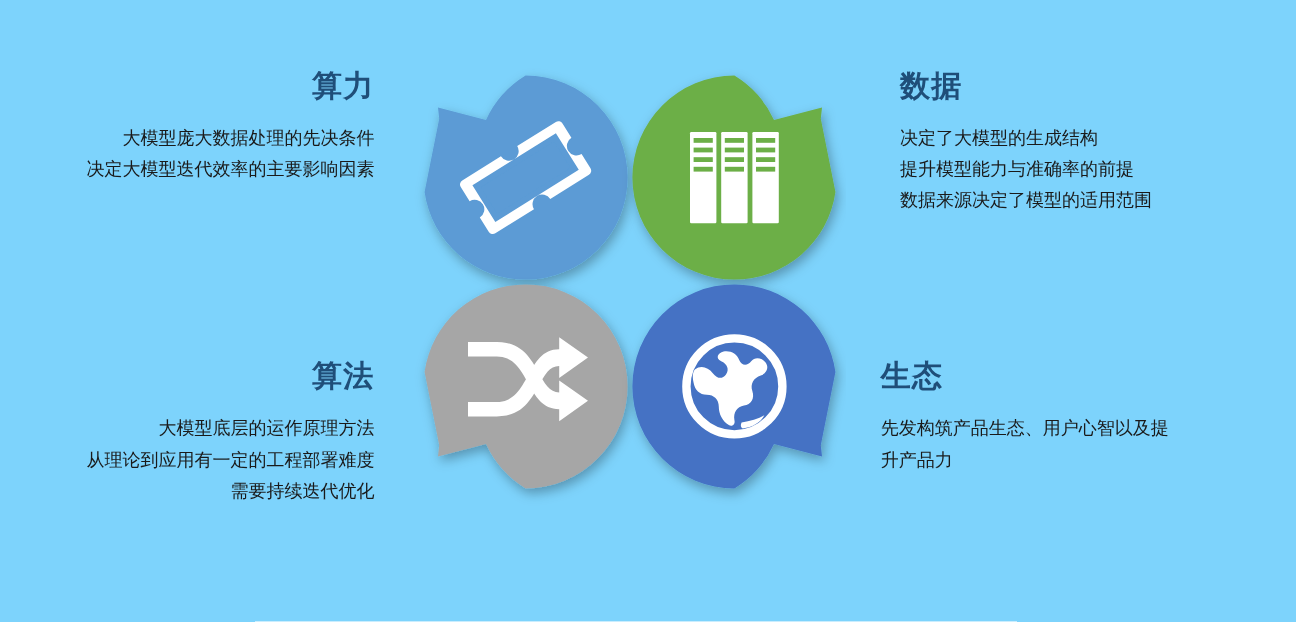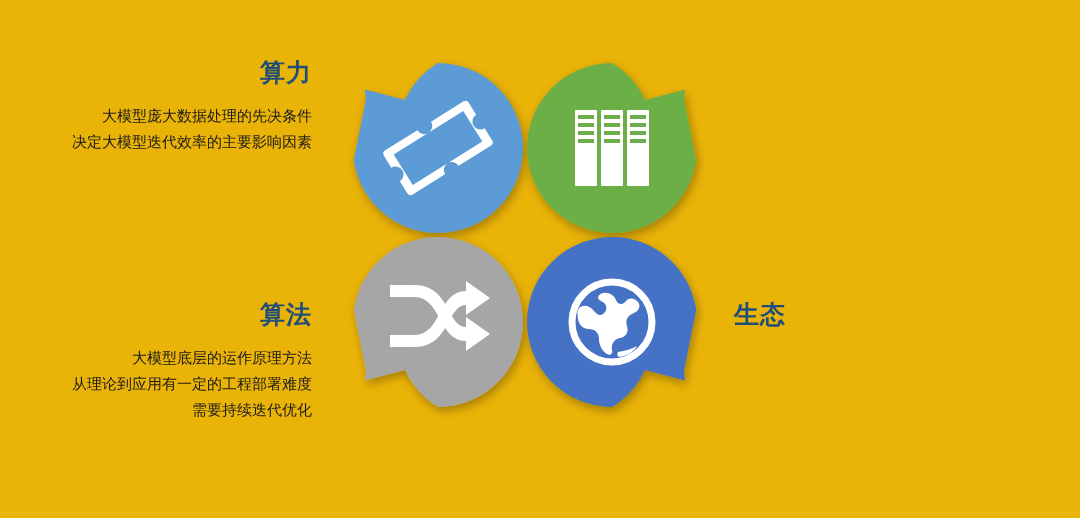--- a/index.html
+++ b/index.html
@@ -9,21 +9,21 @@
     background: #ffffff;
   }
   body {
     font-family: "Liberation Sans", "DejaVu Sans", sans-serif;
   }
 
   .canvas {
     position: relative;
     width: 1080px;
     height: 518px;
-    background: #eab308;
+    background: #7dd3fc;
     overflow: hidden;
   }
 
   
   .block {
     position: absolute;
     width: 330px;
   }
   .block .heading {
     color: #1F4E79;
@@ -78,23 +78,35 @@
 
   <div class="block align-right" id="block-algorithm">
     <h2 class="heading">算法</h2>
     <ul class="lines">
       <li>大模型底层的运作原理方法</li>
       <li>从理论到应用有一定的工程部署难度</li>
       <li>需要持续迭代优化</li>
     </ul>
   </div>
 
+  <div class="block align-left" id="block-data">
+    <h2 class="heading">数据</h2>
+    <ul class="lines">
+      <li>决定了大模型的生成结构</li>
+      <li>提升模型能力与准确率的前提</li>
+      <li>数据来源决定了模型的适用范围</li>
+    </ul>
+  </div>
 
   <div class="block align-left" id="block-ecology">
     <h2 class="heading">生态</h2>
+    <ul class="lines">
+      <li>先发构筑产品生态、用户心智以及提</li>
+      <li>升产品力</li>
+    </ul>
   </div>
 
   <div id="diagram">
     <svg viewBox="0 0 360 410" xmlns="http://www.w3.org/2000/svg">
       <defs>
         <filter id="bubbleShadow" x="-30%" y="-30%" width="160%" height="160%">
           <feDropShadow dx="2" dy="4" stdDeviation="5" flood-color="#000000" flood-opacity="0.30"></feDropShadow>
         </filter>
       </defs>
 

